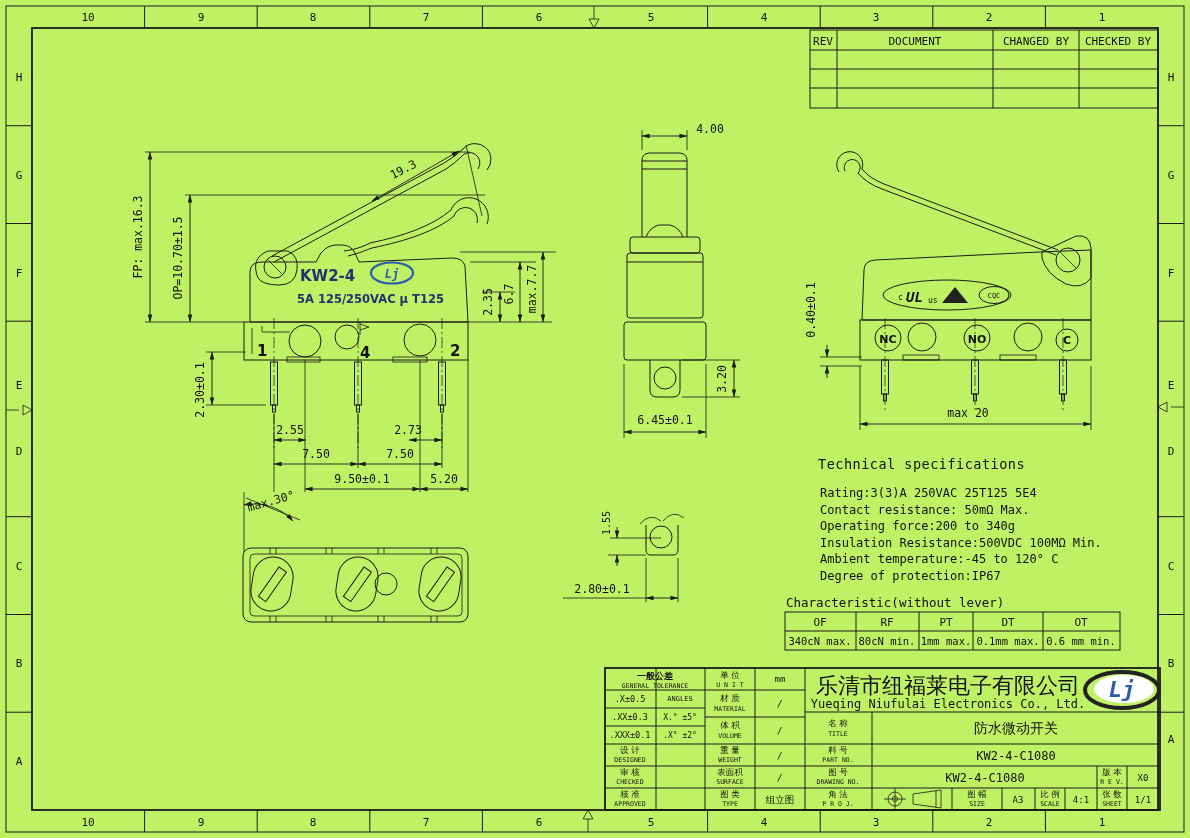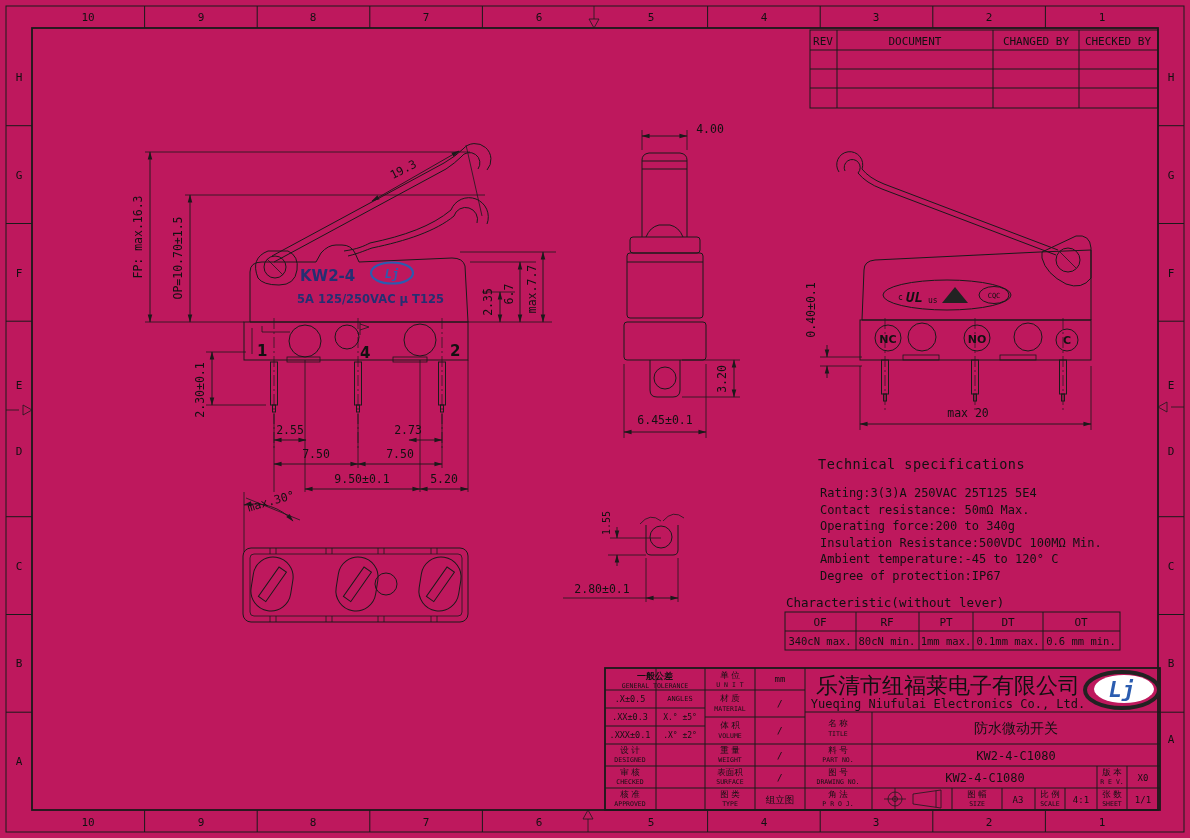--- a/index.html
+++ b/index.html
@@ -1,16 +1,16 @@
 <!DOCTYPE html>
 <html><head>
 <meta charset="utf-8">
 <style>
   html,body{margin:0;padding:0;background:#fff;}
-  .page{position:relative;width:1190px;height:838px;background:#be185d;overflow:hidden;}
+  .page{position:relative;width:1190px;height:838px;background:#bef264;overflow:hidden;}
   svg{display:block;}
   .ln{stroke:#1a1a1a;stroke-width:1;fill:none;}
   .ln2{stroke:#1a1a1a;stroke-width:1.8;fill:none;}
   .thin{stroke:#1a1a1a;stroke-width:0.8;fill:none;}
   .dimln{stroke:#1a1a1a;stroke-width:0.9;fill:none;}
   .cl{stroke:#1a1a1a;stroke-width:0.7;fill:none;stroke-dasharray:11 3 2 3;}
   text{font-family:"DejaVu Sans Mono","Liberation Mono",monospace;fill:#111;}
   .t11{font-size:11px;}
   .dim{font-size:11.5px;}
   .big{font-size:15px;font-weight:bold;}

